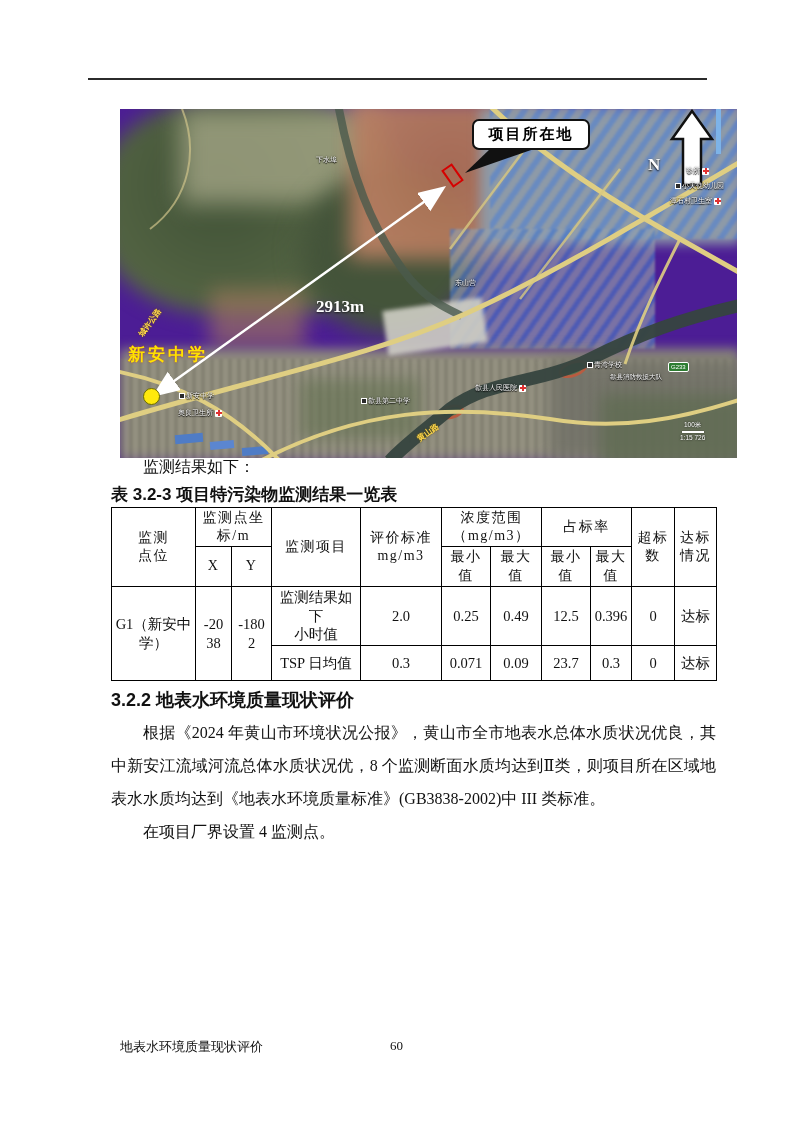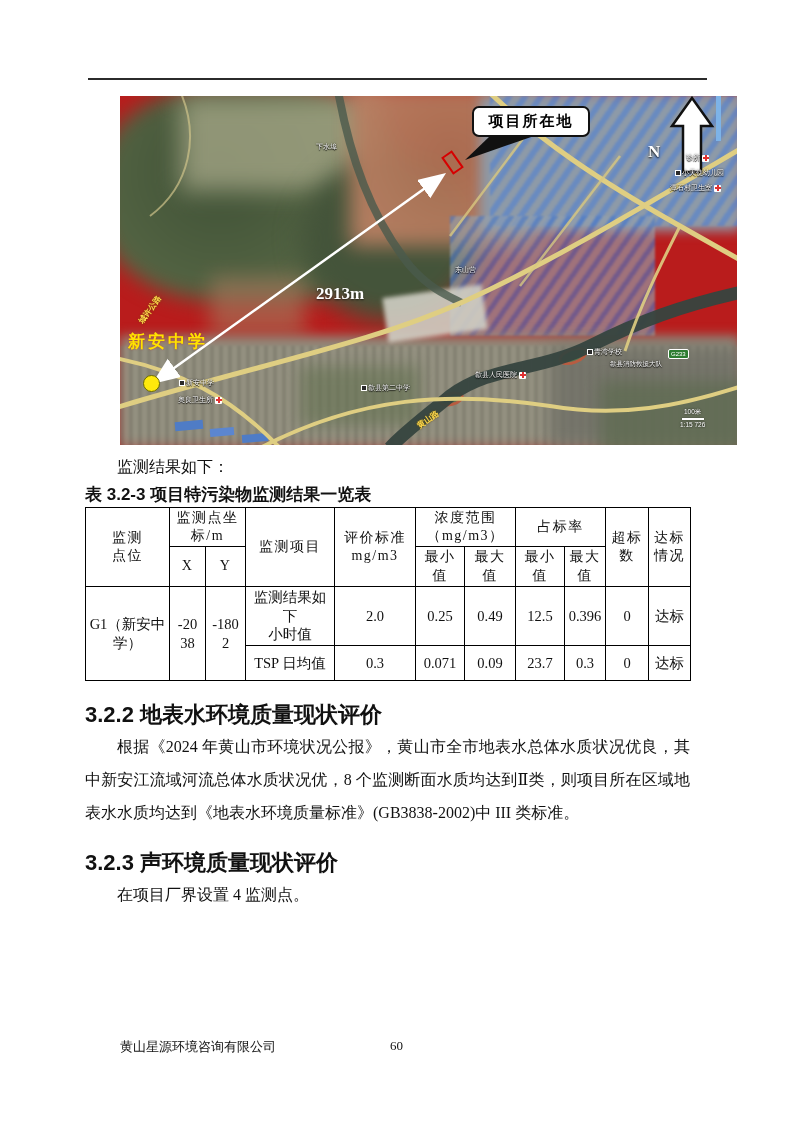--- a/index.html
+++ b/index.html
@@ -4,21 +4,21 @@
 <style>
   * { margin:0; padding:0; box-sizing:border-box; }
   html,body { background:#fff; }
   .page {
     position:relative; width:793px; height:1122px; background:#fff;
     font-family:"Liberation Serif","DejaVu Serif",serif; color:#111; overflow:hidden;
   }
   .header-rule { position:absolute; left:88px; top:78px; width:619px; height:2px; background:#2b2b2b; }
 
   
-  .map { position:absolute; left:120px; top:96px; width:617px; height:349px; background:#b91c1c; overflow:hidden; }
+  .map { position:absolute; left:120px; top:109px; width:617px; height:349px; background:#4c1d95; overflow:hidden; }
   .patch { position:absolute; }
   .map svg.overlay { position:absolute; left:0; top:0; width:617px; height:349px; }
   .mlabel {
     position:absolute; color:#fff; font-size:7px; line-height:1.15; white-space:nowrap;
     font-family:"Liberation Sans",sans-serif;
     text-shadow:0 0 2px #000, 0 1px 1px #000; display:flex; align-items:center; gap:2px; z-index:6;
   }
   .sq { width:4px; height:4px; background:#2a2a2a; box-shadow:0 0 0 1px #fff; flex:0 0 auto; }
   .cross { width:7px; height:7px; background:#fff; border-radius:1px; position:relative; flex:0 0 auto; }
   .cross::before { content:""; position:absolute; left:2.5px; top:0.5px; width:2px; height:6px; background:#e03131; }
@@ -41,32 +41,32 @@
   .poi-big { position:absolute; left:8px; top:234px; color:#ffe300; font-weight:bold; font-size:17px;
              letter-spacing:3px; z-index:7; text-shadow:0 0 2px rgba(190,30,30,.65); }
   .n-letter { position:absolute; left:528px; top:46px; color:#fff; font-weight:bold; font-size:17px;
               z-index:7; text-shadow:0 1px 2px #000; }
   .scale-wrap { position:absolute; left:560px; top:312px; z-index:7; color:#fff; font-size:6.5px;
                 font-family:"Liberation Sans",sans-serif; text-align:center; text-shadow:0 0 2px #000; }
   .scale-bar { width:22px; height:2px; background:#fff; margin:1px auto; box-shadow:0 0 1px #000; }
   .track { position:absolute; border:3px solid #b85c41; background:#57754f; border-radius:50%; }
 
   
-  .content { position:absolute; left:85px; top:450px; width:605px; }
+  .content { position:absolute; left:111px; top:450px; width:605px; }
   .body-text { font-size:16px; line-height:33px; text-align:justify; }
   .indent { text-indent:2em; }
   .table-title { font-family:"Liberation Sans","DejaVu Sans",sans-serif; font-weight:bold; font-size:17px;
                  line-height:24px; text-align:left; }
   table.mon { width:100%; border-collapse:collapse; table-layout:fixed; }
   table.mon td { border:1px solid #000; text-align:center; vertical-align:middle; font-size:14.5px;
                  white-space:pre-line; padding:1px 2px; line-height:1.3; }
   table.mon { border:1.5px solid #000; }
   tr.h1 td, tr.h2 td { font-size:14px; letter-spacing:1.5px; }
-  .sec-heading { font-family:"Liberation Sans","DejaVu Sans",sans-serif; font-weight:bold; font-size:22px;
-                 line-height:31px; margin-top:18px; }
+  .sec-heading { font-family:"Liberation Sans","DejaVu Sans",sans-serif; font-weight:bold; font-size:18px;
+                 line-height:31px; margin-top:4px; }
   .footer { position:absolute; left:0; top:1038px; width:793px; font-size:13px; }
   .footer .company { position:absolute; left:120px; top:0; }
   .footer .pagenum { position:absolute; left:0; top:0; width:793px; text-align:center; }
 </style>
 </head>
 <body>
 
 <div class="page">
 
   <div class="header-rule"></div>
@@ -247,21 +247,20 @@
         <td>23.7</td>
         <td>0.3</td>
         <td>0</td>
         <td>达标</td>
       </tr>
     </tbody>
       </table>
 
     <div class="sec-heading">3.2.2 地表水环境质量现状评价</div>
     <p class="body-text indent">根据《2024 年黄山市环境状况公报》，黄山市全市地表水总体水质状况优良，其中新安江流域河流总体水质状况优，8 个监测断面水质均达到Ⅱ类，则项目所在区域地表水水质均达到《地表水环境质量标准》(GB3838-2002)中 III 类标准。</p>
-    <div class="sec-heading">3.2.3 声环境质量现状评价</div>
     <p class="body-text indent">在项目厂界设置 4 监测点。</p>
   </div>
 
   <div class="footer">
-    <span class="company">黄山星源环境咨询有限公司</span>
+    <span class="company">地表水环境质量现状评价</span>
     <span class="pagenum">60</span>
   </div>
 </div>
 
 </body></html>

